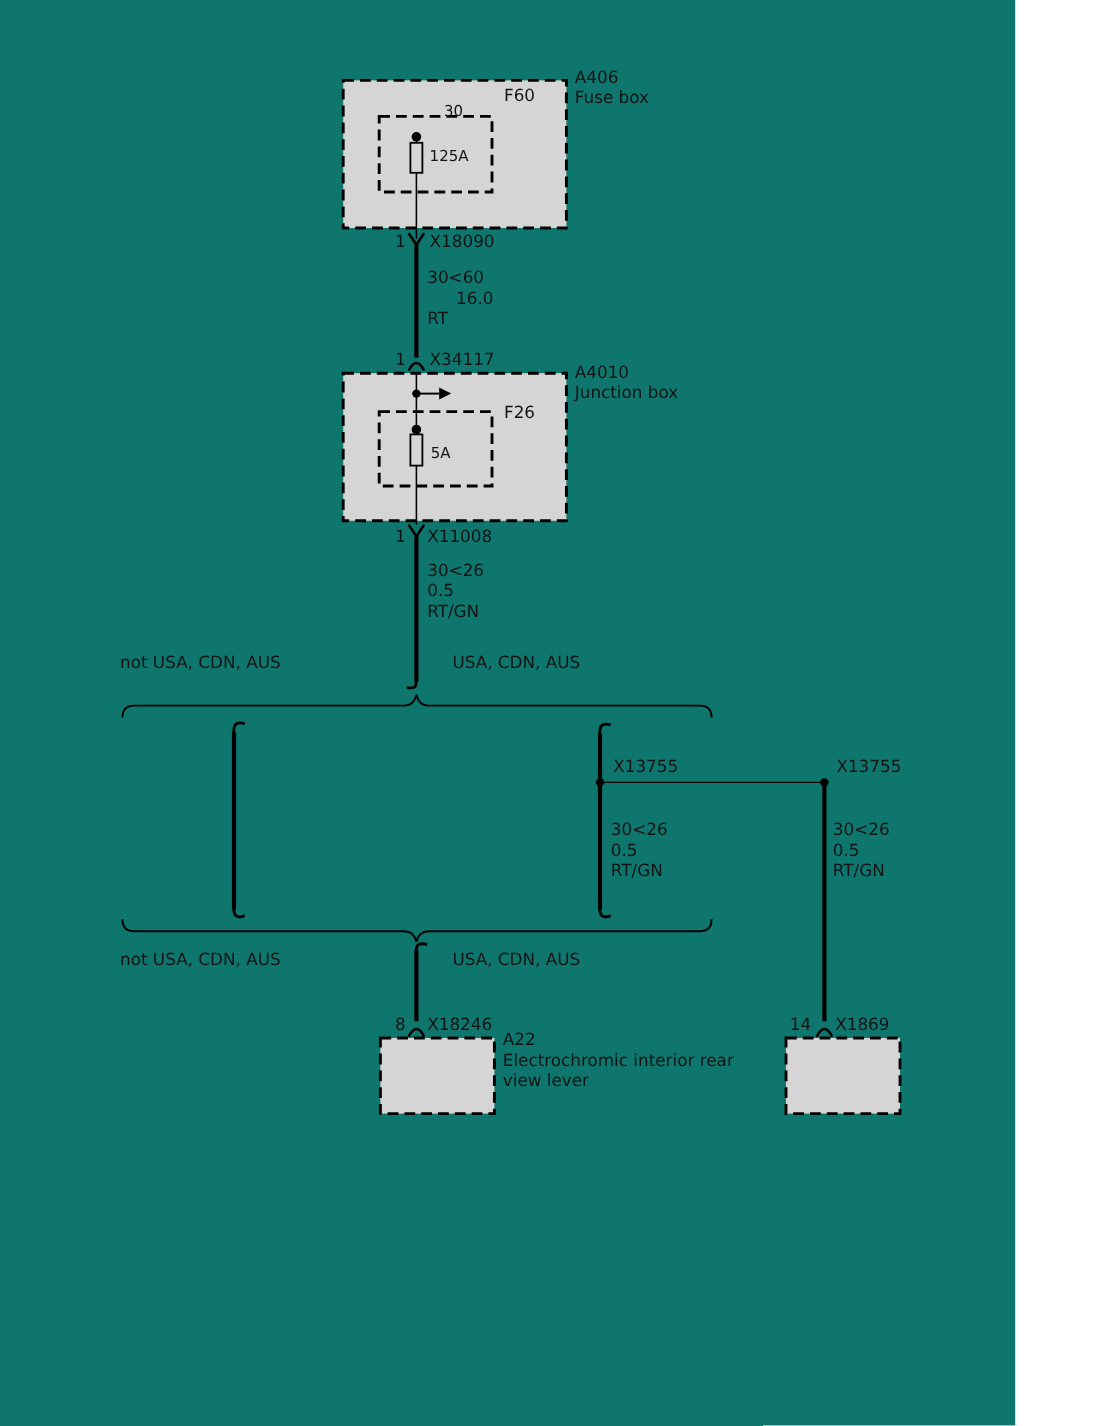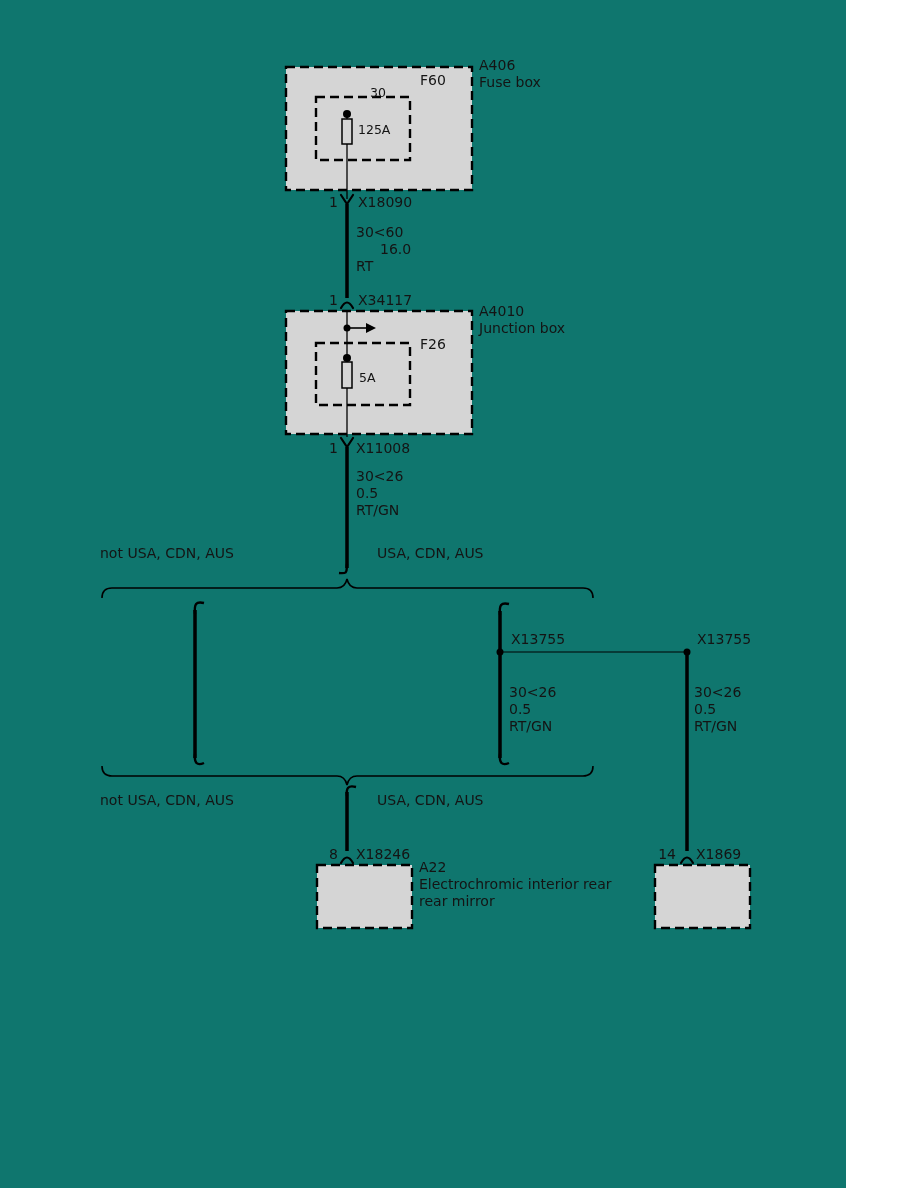--- a/index.html
+++ b/index.html
@@ -125,19 +125,19 @@
     <span style="display:block;">RT/GN</span>
   </div>
 
   <div class="lbl" style="left:100px; top:792px;">not USA, CDN, AUS</div>
   <div class="lbl" style="left:377px; top:792px;">USA, CDN, AUS</div>
 
   <div class="lbl pin" style="left:316px; top:846px;">8</div>
   <div class="lbl" style="left:356px; top:846px;">X18246</div>
   <div class="lbl wrap" style="left:419px; top:859px; width:195px;">
     <span style="display:block;">A22</span>
-    <span>Electrochromic interior rear rear mirror</span>
+    <span>Electrochromic interior rear view lever</span>
   </div>
 
   <div class="lbl pin" style="left:654px; top:846px;">14</div>
   <div class="lbl" style="left:696px; top:846px;">X1869</div>
 
 </div>
 
 </body></html>

